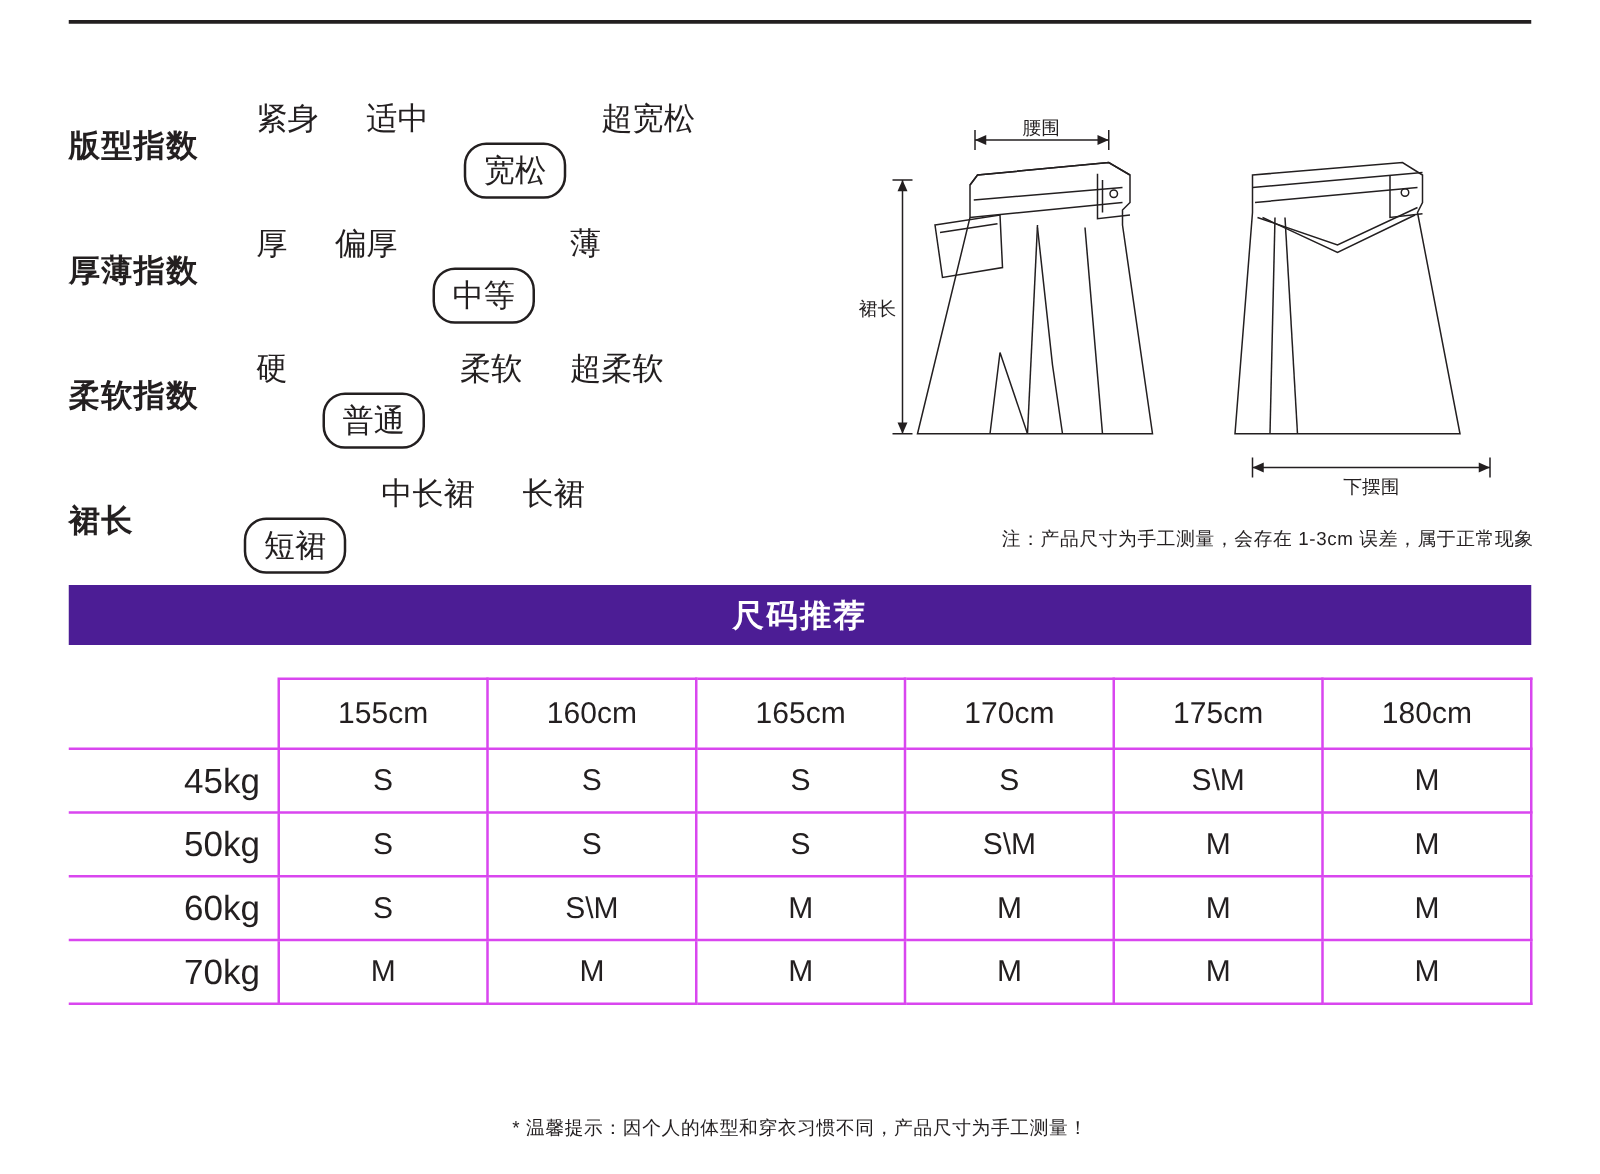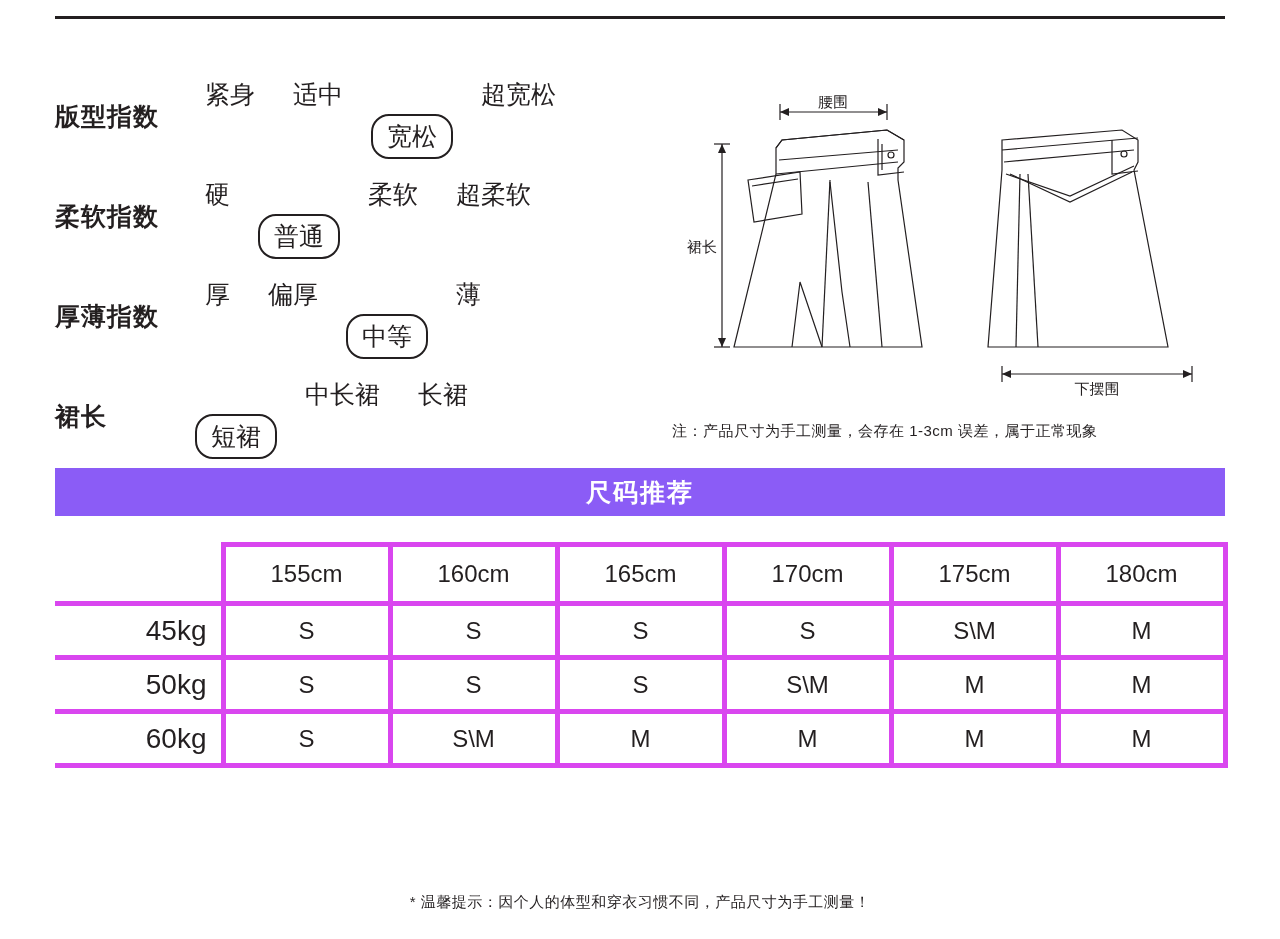--- a/index.html
+++ b/index.html
@@ -74,52 +74,52 @@
     top: 62px;
     width: 555px;
     height: 390px;
   }
   .illus svg { display: block; }
   .illus-note {
     position: absolute;
     left: 0;
     top: 360px;
     width: 555px;
-    text-align: left;
+    text-align: right;
     font-size: 15px;
     color: #231f20;
     letter-spacing: 0.5px;
   }
 
   
   .size-banner {
     position: absolute;
     left: 55px;
     top: 468px;
     width: 1170px;
     height: 48px;
-    background: #8b5cf6;
+    background: #4c1d95;
     color: #ffffff;
     font-size: 25px;
     font-weight: bold;
     letter-spacing: 2px;
     display: flex;
     align-items: center;
     justify-content: center;
   }
   table.size-table {
     position: absolute;
     left: 55px;
     top: 542px;
     width: 1170px;
     border-collapse: collapse;
     table-layout: fixed;
   }
   table.size-table td, table.size-table th {
-    border: 5px solid #d946ef;
+    border: 2px solid #d946ef;
     text-align: center;
     font-weight: normal;
     color: #231f20;
   }
   table.size-table tr.head th {
     height: 52px;
     font-size: 24px;
   }
   table.size-table tr.head th.corner {
     border-left: none;
@@ -168,36 +168,36 @@
       <div class="attr-label">版型指数</div>
       <div class="attr-opts">
         <div class="attr-opt">紧身</div>
         <div class="attr-opt">适中</div>
         <div class="attr-opt sel">宽松</div>
         <div class="attr-opt">超宽松</div>
       </div>
     </div>
 
     <div class="attr-row">
+      <div class="attr-label">厚薄指数</div>
+      <div class="attr-opts">
+        <div class="attr-opt">厚</div>
+        <div class="attr-opt">偏厚</div>
+        <div class="attr-opt sel">中等</div>
+        <div class="attr-opt">薄</div>
+      </div>
+    </div>
+
+    <div class="attr-row">
       <div class="attr-label">柔软指数</div>
       <div class="attr-opts">
         <div class="attr-opt">硬</div>
         <div class="attr-opt sel">普通</div>
         <div class="attr-opt">柔软</div>
         <div class="attr-opt">超柔软</div>
-      </div>
-    </div>
-
-    <div class="attr-row">
-      <div class="attr-label">厚薄指数</div>
-      <div class="attr-opts">
-        <div class="attr-opt">厚</div>
-        <div class="attr-opt">偏厚</div>
-        <div class="attr-opt sel">中等</div>
-        <div class="attr-opt">薄</div>
       </div>
     </div>
 
     <div class="attr-row">
       <div class="attr-label">裙长</div>
       <div class="attr-opts">
         <div class="attr-opt sel">短裙</div>
         <div class="attr-opt">中长裙</div>
         <div class="attr-opt">长裙</div>
       </div>
@@ -305,18 +305,27 @@
       </tr>
       <tr>
         <td class="rowhead">60kg</td>
         <td>S</td>
         <td>S\M</td>
         <td>M</td>
         <td>M</td>
         <td>M</td>
         <td>M</td>
       </tr>
+      <tr>
+        <td class="rowhead">70kg</td>
+        <td>M</td>
+        <td>M</td>
+        <td>M</td>
+        <td>M</td>
+        <td>M</td>
+        <td>M</td>
+      </tr>
     </tbody>
   </table>
 
   <div class="tip">* 温馨提示：因个人的体型和穿衣习惯不同，产品尺寸为手工测量！</div>
 
 </div>
 
 </body></html>

